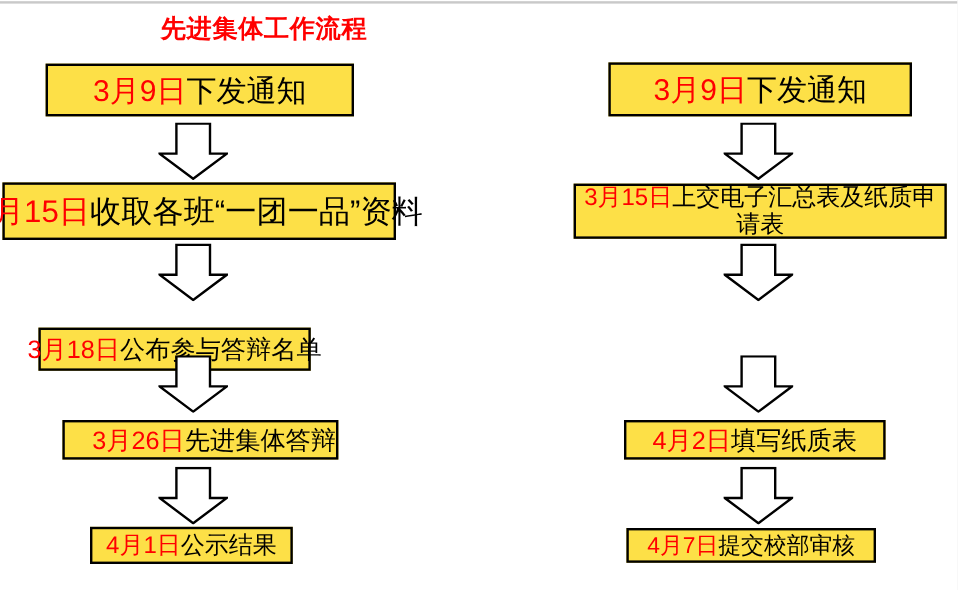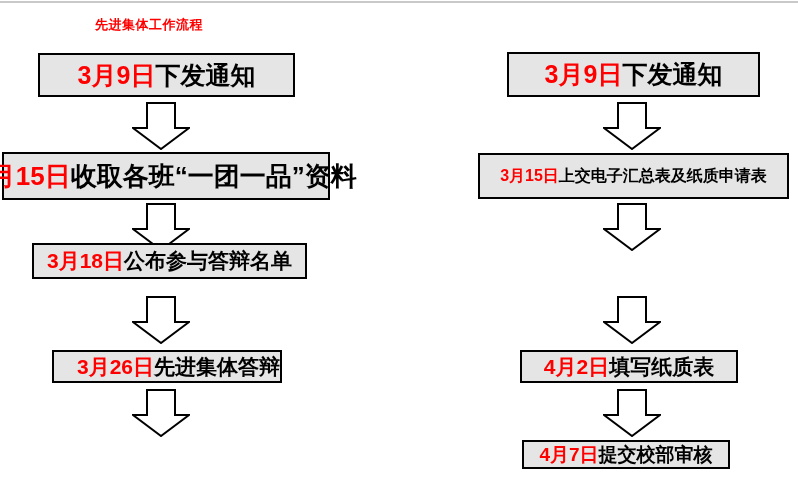--- a/index.html
+++ b/index.html
@@ -18,51 +18,52 @@
     margin:0 auto;
   }
   .top-divider{
     position:absolute;left:0;top:1px;width:798px;height:2px;
     background:var(--divider);
   }
   .flow-title{
     position:absolute;
     color:var(--accent);
     font-weight:bold;
-    font-size:13px;
+    font-size:21px;
     line-height:17px;
     white-space:nowrap;
     letter-spacing:0.5px;
+    margin-left:39px;
   }
   #left-title{left:95px;top:16px;}
   #right-title{left:565px;top:13px;}
   .box{
     position:absolute;
     box-sizing:border-box;
     border:2px solid var(--ink);
-    background:#e5e5e5;
+    background:#fde047;
     display:flex;
     align-items:center;
     justify-content:center;
     text-align:center;
-    font-weight:bold;
+    font-weight:normal;
     color:var(--ink);
     white-space:nowrap;
   }
   .box .date{color:var(--accent);}
   .box.wrap{white-space:normal;line-height:22px;padding:0 3px;}
   
   #l-box0{left:38px;top:53px;width:257px;height:44px;font-size:25px;}
   #l-box1{left:2px;top:152px;width:328px;height:48px;font-size:26px;}
-  #l-box2{left:32px;top:243px;width:275px;height:36px;font-size:21px;justify-content:center;}
+  #l-box2{left:32px;top:273px;width:227px;height:36px;font-size:21px;justify-content:center;}
   #l-box3{left:52px;top:350px;width:230px;height:33px;font-size:21px;justify-content:flex-end;}
   #l-box4{left:75px;top:439px;width:169px;height:31px;font-size:20px;}
   
   #r-box0{left:507px;top:52px;width:253px;height:45px;font-size:25px;}
-  #r-box1{left:478px;top:153px;width:311px;height:46px;font-size:16px;}
+  #r-box1{left:478px;top:153px;width:311px;height:46px;font-size:20px;}
   #r-box2{left:553px;top:258px;width:167px;height:33px;font-size:20px;}
   #r-box3{left:520px;top:350px;width:218px;height:33px;font-size:21px;}
   #r-box4{left:522px;top:440px;width:208px;height:29px;font-size:19px;}
   .arrow{
     position:absolute;
     width:58px;height:48px;
   }
   .arrow polygon{
     fill:#ffffff;
     stroke:var(--ink);
@@ -105,20 +106,23 @@
       <polygon points="15,1 43,1 43,26 57,26 29,47 1,26 15,26"></polygon>
     </svg>
 
   <div class="box" id="l-box3">
     <span><span class="date">3月26日</span><span>先进集体答辩</span></span>
   </div>
   <svg class="arrow la a-row3" viewBox="0 0 58 48">
       <polygon points="15,1 43,1 43,26 57,26 29,47 1,26 15,26"></polygon>
     </svg>
 
+  <div class="box" id="l-box4">
+    <span><span class="date">4月1日</span><span>公示结果</span></span>
+  </div>
 
 
   <div class="box" id="r-box0">
     <span><span class="date">3月9日</span><span>下发通知</span></span>
   </div>
   <svg class="arrow ra a-row0" viewBox="0 0 58 48">
       <polygon points="15,1 43,1 43,26 57,26 29,47 1,26 15,26"></polygon>
     </svg>
 
   <div class="box wrap" id="r-box1">

